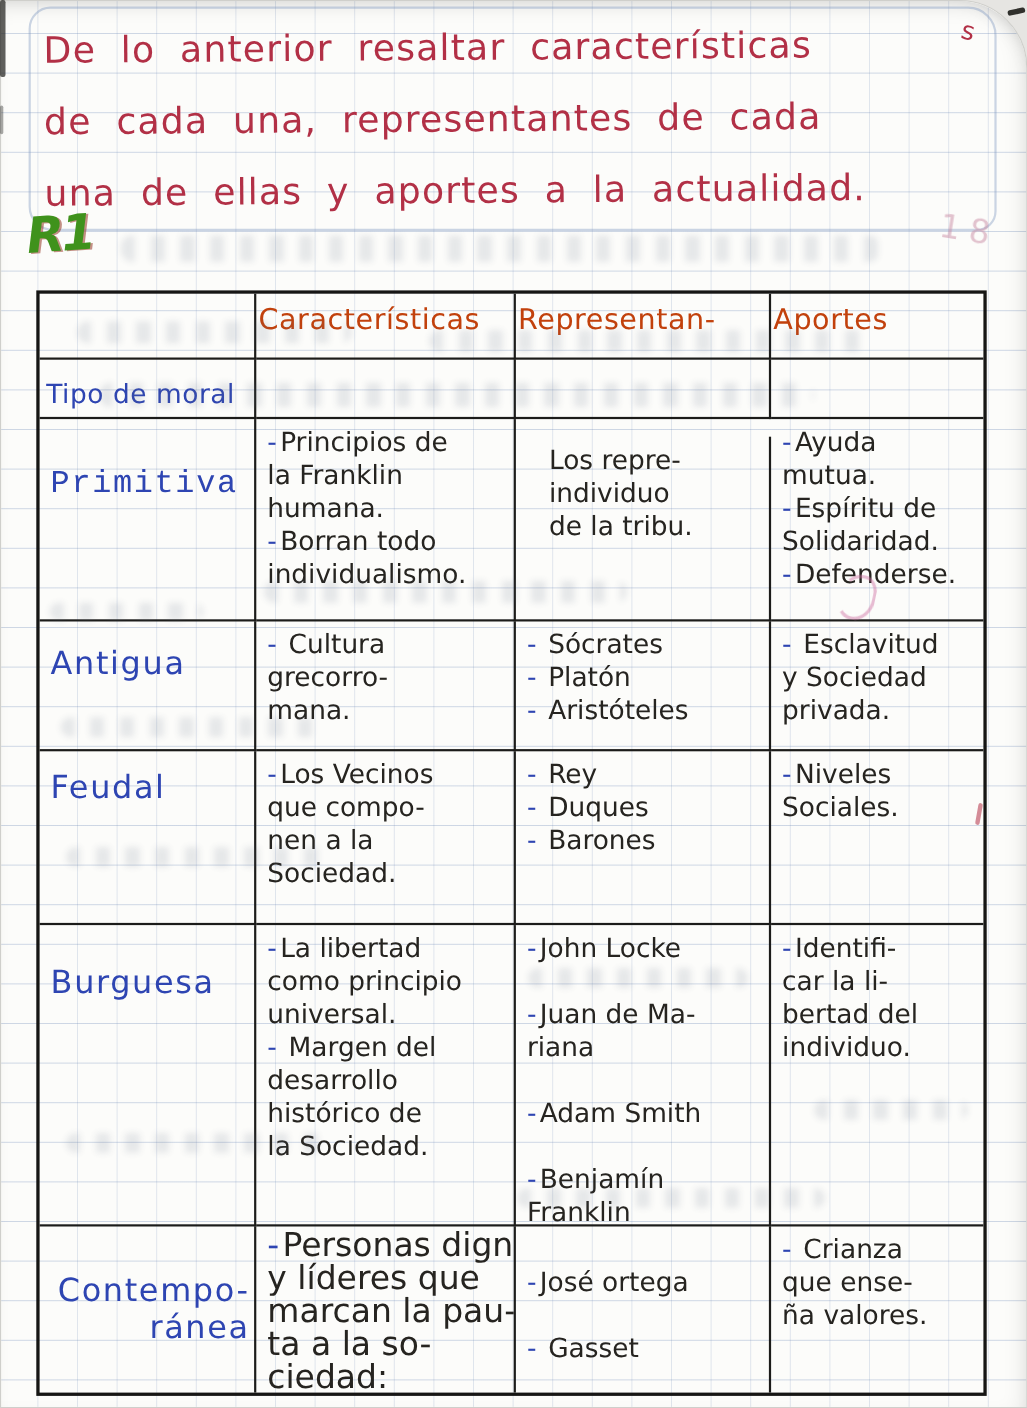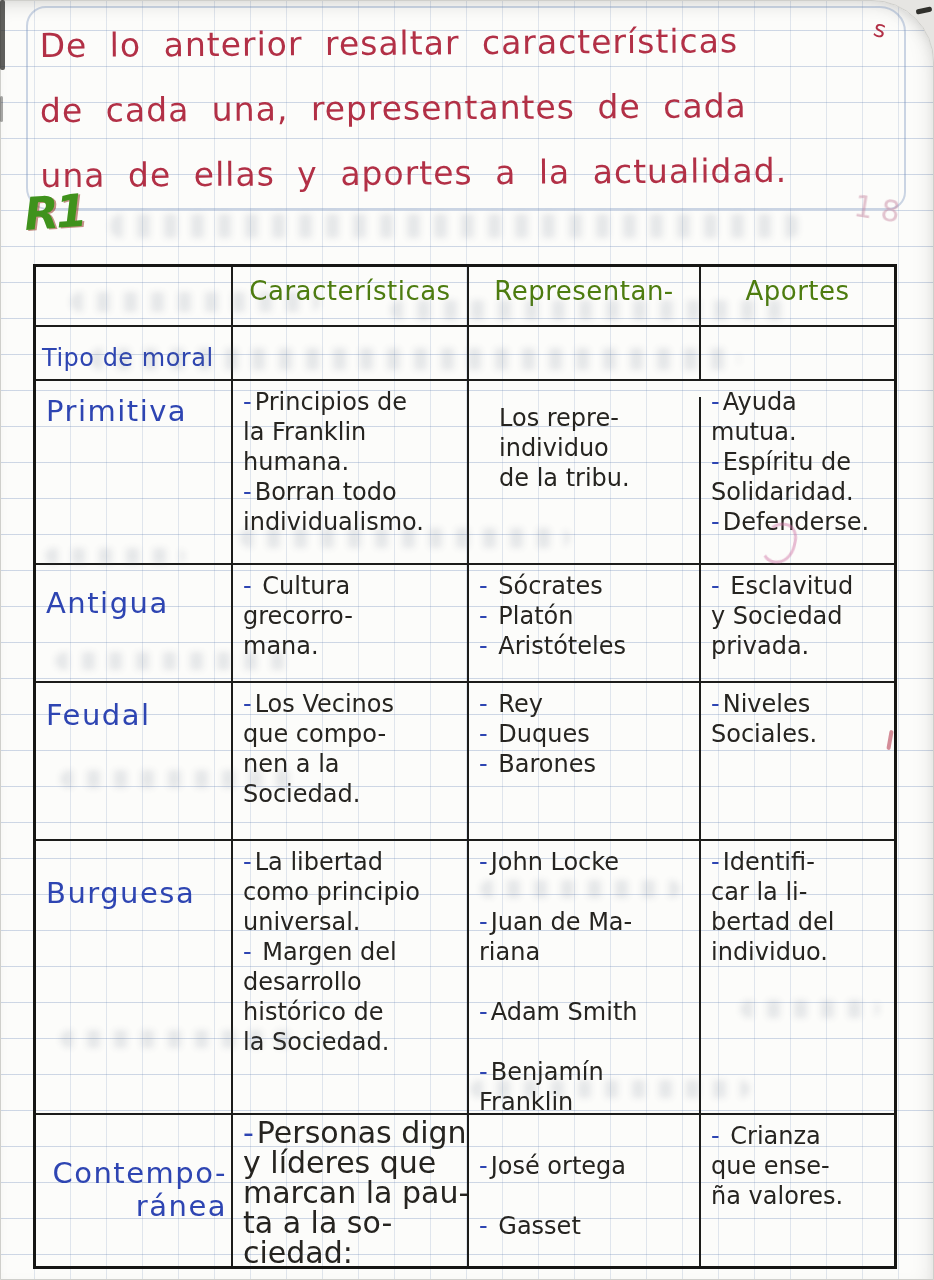--- a/index.html
+++ b/index.html
@@ -62,22 +62,22 @@
     box-sizing:border-box;
     border-right:2px solid #1c1c1a;
     border-bottom:2px solid #1c1c1a;
     padding:6px 4px 0 10px;
     color:#262420;font-size:24px;line-height:30px;
     overflow:hidden;
   }
   .cell.last-col{border-right:none;}
   .cell.last-row{border-bottom:none;}
   .cell.hdr{
-    color:#4d7c0f;font-size:26px;line-height:28px;
-    text-align:center;padding:10px 2px 0 2px;letter-spacing:.5px;
+    color:#c2410c;font-size:26px;line-height:28px;
+    text-align:left;padding:10px 2px 0 2px;letter-spacing:.5px;
   }
   .cell.corner{
     color:#2e45b2;font-size:24px;padding-top:16px;padding-left:6px;
     white-space:nowrap;letter-spacing:.5px;
   }
   .cell.rowlabel{
     color:#2e45b2;font-size:29px;line-height:33px;
     letter-spacing:1.5px;padding-left:10px;
   }
   .hl{min-height:1em;white-space:nowrap;}
@@ -134,21 +134,21 @@
     </div>
     <div class="cell hdr last-col">
       <div class="hl">Aportes</div>
     </div>
     <div class="cell corner">
       <div class="hl">Tipo de moral</div>
     </div>
     <div class="cell"></div>
     <div class="cell"></div>
     <div class="cell last-col"></div>
-    <div class="cell rowlabel" style="padding-top: 14px;">
+    <div class="cell rowlabel" style="padding-top: 42px; font-family: Liberation Mono, monospace;">
       <div class="hl">Primitiva</div>
     </div>
     <div class="cell">
       <div class="hl"><span class="dash">-</span>Principios de</div>
       <div class="hl">la Franklin</div>
       <div class="hl">humana.</div>
       <div class="hl"><span class="dash">-</span>Borran todo</div>
       <div class="hl">individualismo.</div>
     </div>
     <div class="cell" style="padding-left: 30px; margin-top: 16px;">

